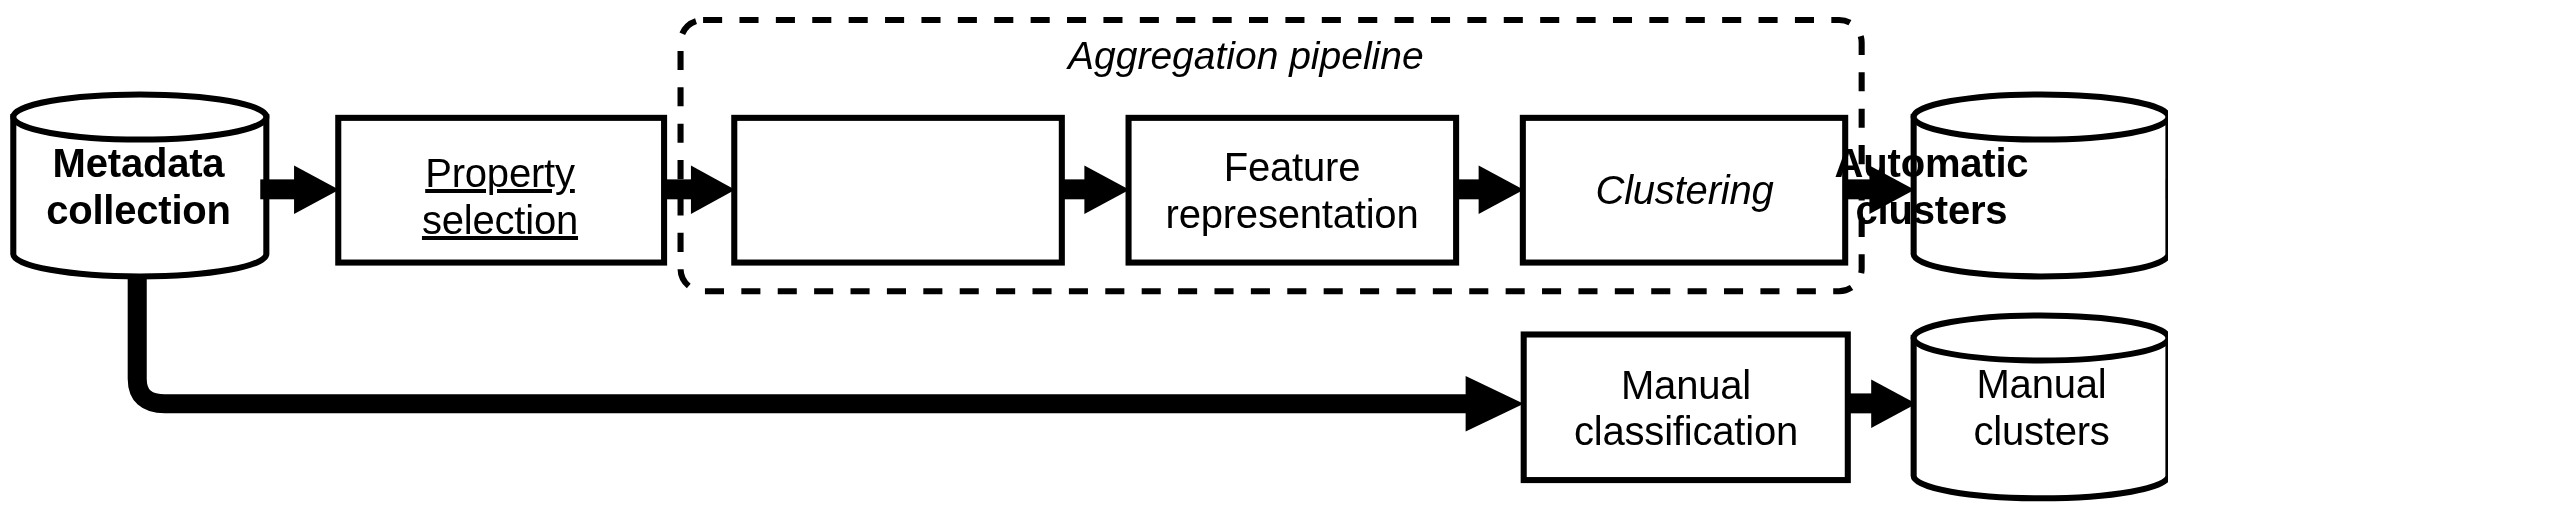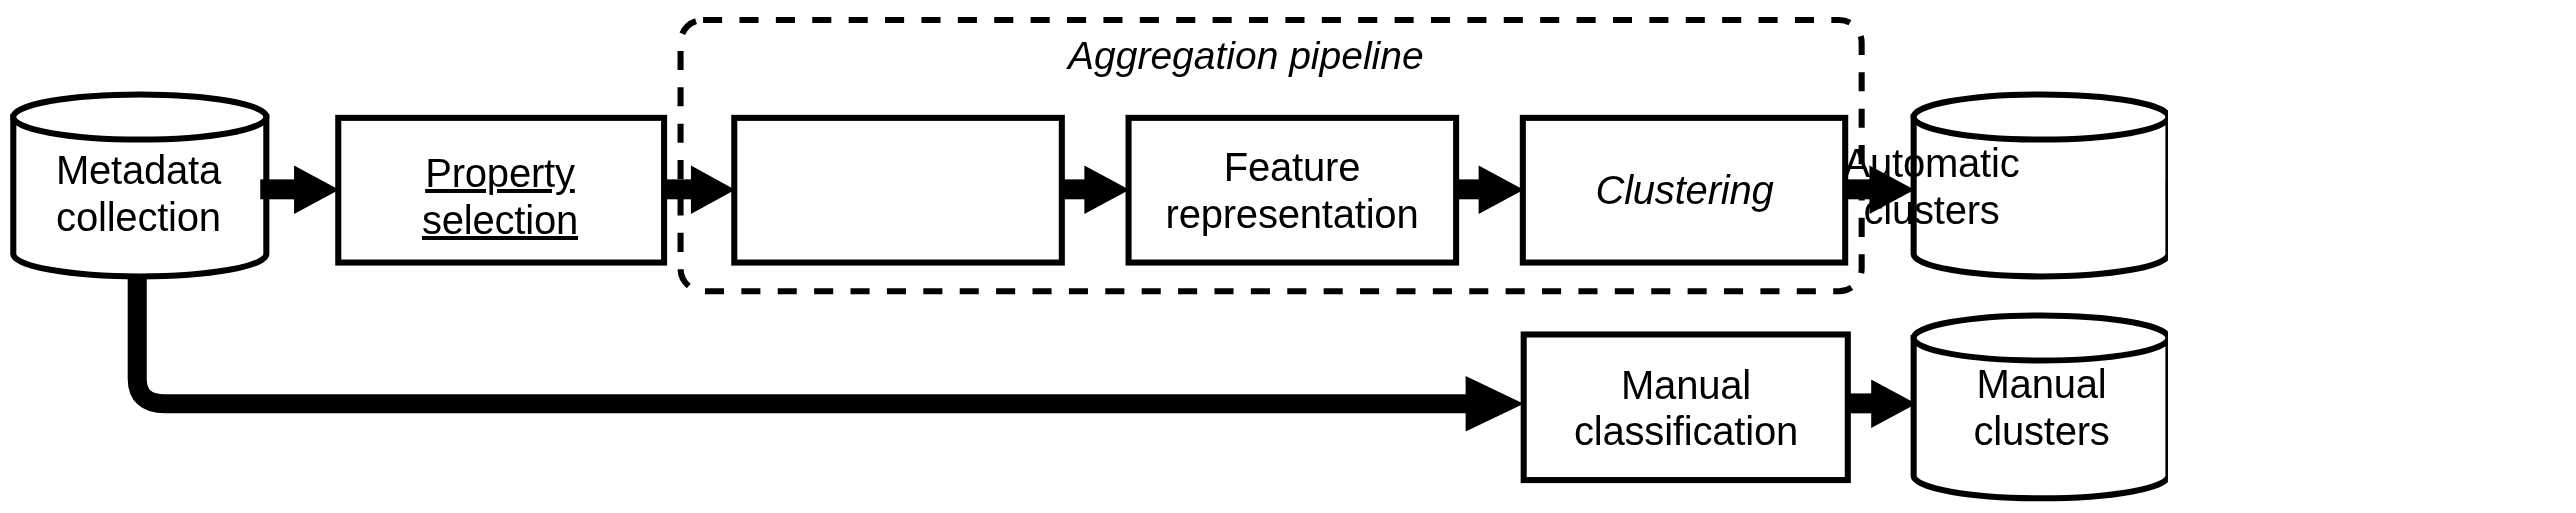--- a/index.html
+++ b/index.html
@@ -130,33 +130,33 @@
 
     <g>
       <rect x="2130" y="454" width="48" height="23" fill="#000000"></rect>
       <path d="M 2158 438 L 2210 466 L 2158 494 Z" fill="#000000"></path>
     </g>
 
   </svg>
 
   <div class="group-title" style="left:1068px; top:35px;">Aggregation pipeline</div>
 
-  <div class="node-label" style="left:12px; top:124px; width:253px; height:139px;">Metadata
+  <div class="node-label" style="left:12px; top:117px; width:253px; height:139px;font-weight:bold;">Metadata
 collection</div>
 
   <div class="node-label" style="left:337px; top:124px; width:326px; height:145px;text-decoration:underline;">Property
 selection</div>
 
 
   <div class="node-label" style="left:1128px; top:118px; width:328px; height:145px;">Feature
 representation</div>
 
   <div class="node-label" style="left:1523px; top:118px; width:323px; height:145px;font-style:italic;">Clustering</div>
 
-  <div class="node-label" style="left:1804px; top:117px; width:255px; height:139px;">Automatic
+  <div class="node-label" style="left:1804px; top:117px; width:255px; height:139px;font-weight:bold;">Automatic
 clusters</div>
 
 
   <div class="node-label" style="left:1524px; top:335px; width:324px; height:146px;">Manual
 classification</div>
 
   <div class="node-label" style="left:1914px; top:338px; width:255px; height:139px;">Manual
 clusters</div>
 
 </div>

